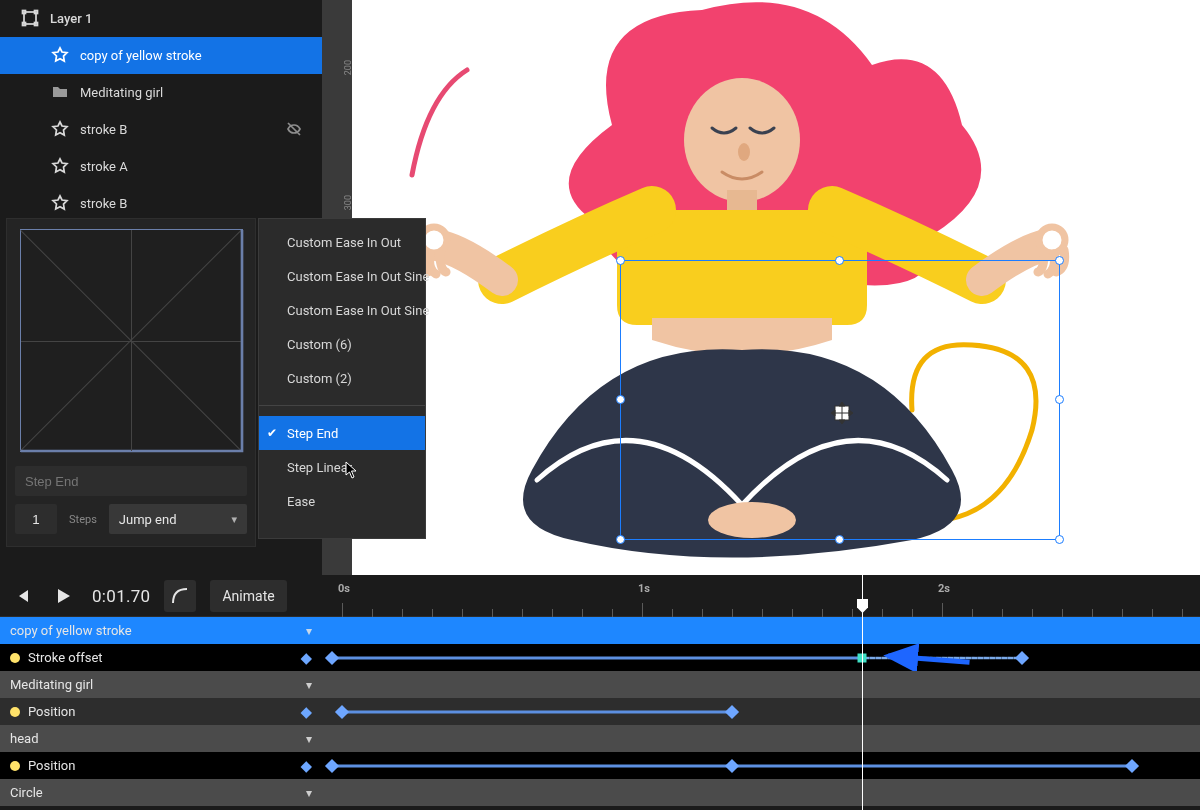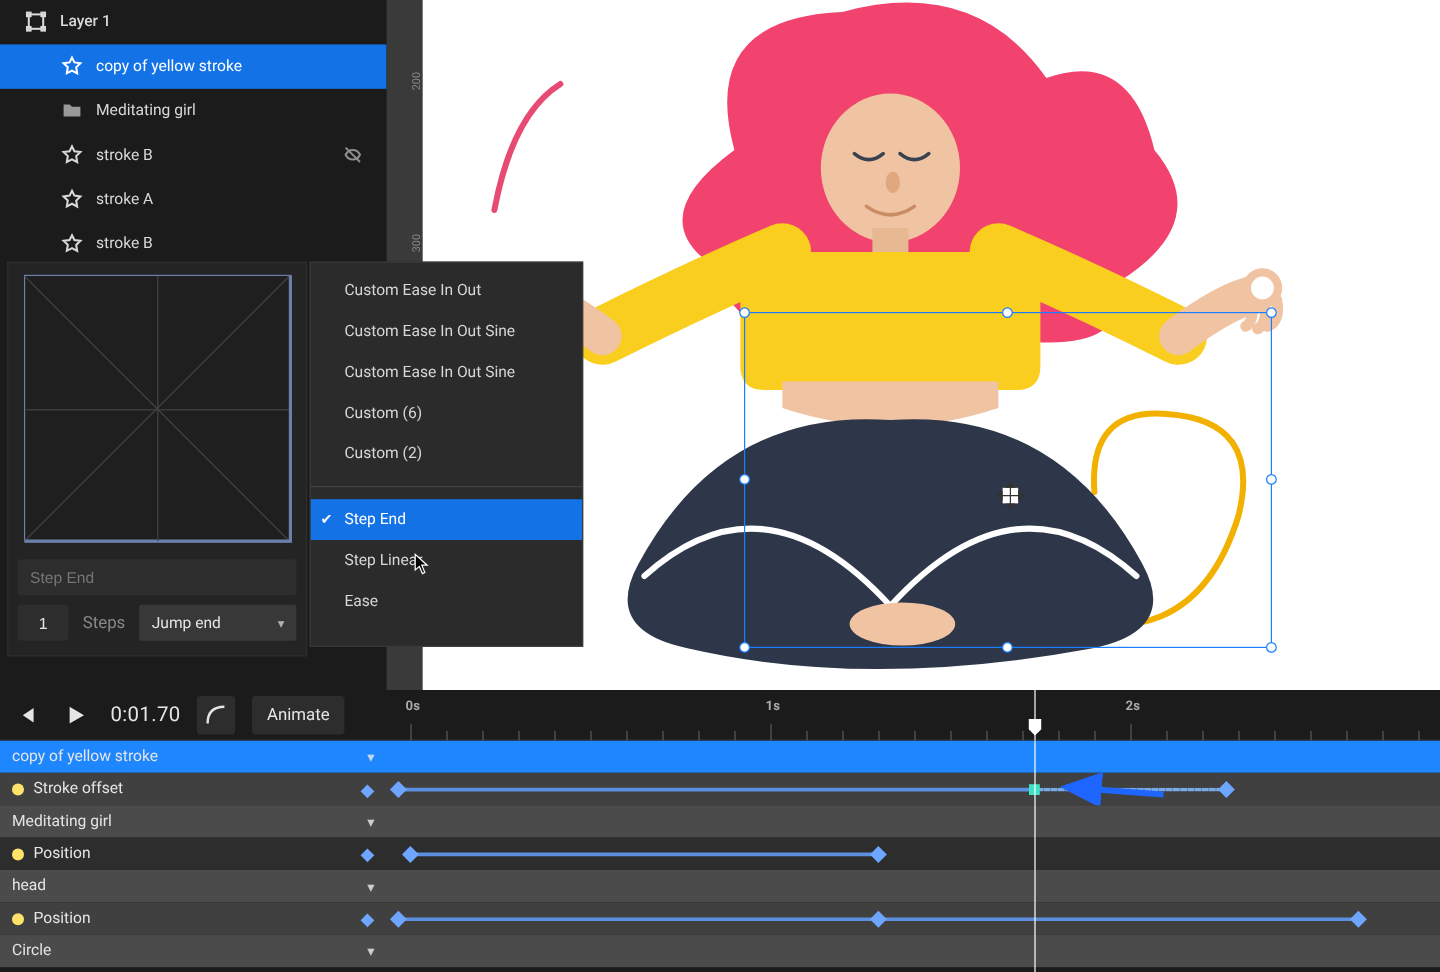--- a/index.html
+++ b/index.html
@@ -78,33 +78,33 @@
   .curve-line svg{width:100%;height:100%;}
   .ease-input{
     width:100%;height:30px;background:#2d2d2d;border:none;color:#9d9d9d;
     padding:0 10px;font-size:13px;border-radius:2px;margin-bottom:8px;
   }
   .step-row{display:flex;gap:8px;}
   .step-num{
     width:42px;height:30px;background:#2d2d2d;border:none;color:#e5e5e5;
     text-align:center;border-radius:2px;
   }
-  .step-label{display:flex;align-items:center;font-size:14px;color:#888;padding:0 4px;}
+  .step-label{display:flex;align-items:center;font-size:11px;color:#888;padding:0 4px;}
   .jump-select{
     flex:1;height:30px;background:#383838;border:none;color:#e5e5e5;
     padding:0 10px;border-radius:2px;display:flex;align-items:center;justify-content:space-between;
     flex-shrink:0;
   }
   .jump-select .chevron{opacity:.7;font-size:11px;}
 
   
   .ease-menu{
     position:absolute;
     left:258px; top:218px;
-    width:228px;
+    width:168px;
     background:#2b2b2b;
     border:1px solid #3b3b3b;
     z-index:10;
     padding-bottom:14px;
   }
   .ease-menu .group{padding:6px 0;}
   .ease-menu hr{border:none;border-top:1px solid #444;margin:4px 0;}
   .ease-item{
     height:34px; display:flex;align-items:center;
     padding-left:28px;padding-right:14px;
@@ -177,21 +177,21 @@
     clip-path:polygon(0 0,100% 0,100% 60%,50% 100%,0 60%);
   }
 
   .tl-rows{position:relative;flex:1;overflow:hidden;}
   .tl-row{
     height:27px;display:flex;align-items:center;position:relative;
   }
   .tl-row.group{background:#2b6fb3;}
   .tl-row.group.selected{background:#1e87ff;}
   .tl-row.group-dark{background:#4b4b4b;}
-  .tl-row.prop{background:#404040;}
+  .tl-row.prop{background:#000000;}
   .tl-row.prop.alt{background:#2d2d2d;}
   .tl-label{
     width:322px;height:100%;display:flex;align-items:center;gap:8px;
     padding-left:10px;padding-right:10px;flex-shrink:0;
     position:relative;
   }
   .tl-label .bullet{width:10px;height:10px;border-radius:50%;background:#ffe26a;flex-shrink:0;}
   .tl-label .toggle{margin-left:auto;opacity:.85;font-size:12px;}
   .tl-label .add-kf{margin-left:auto;color:#6da7ff;font-size:15px;}
   .tl-track{flex:1;position:relative;height:100%;}

